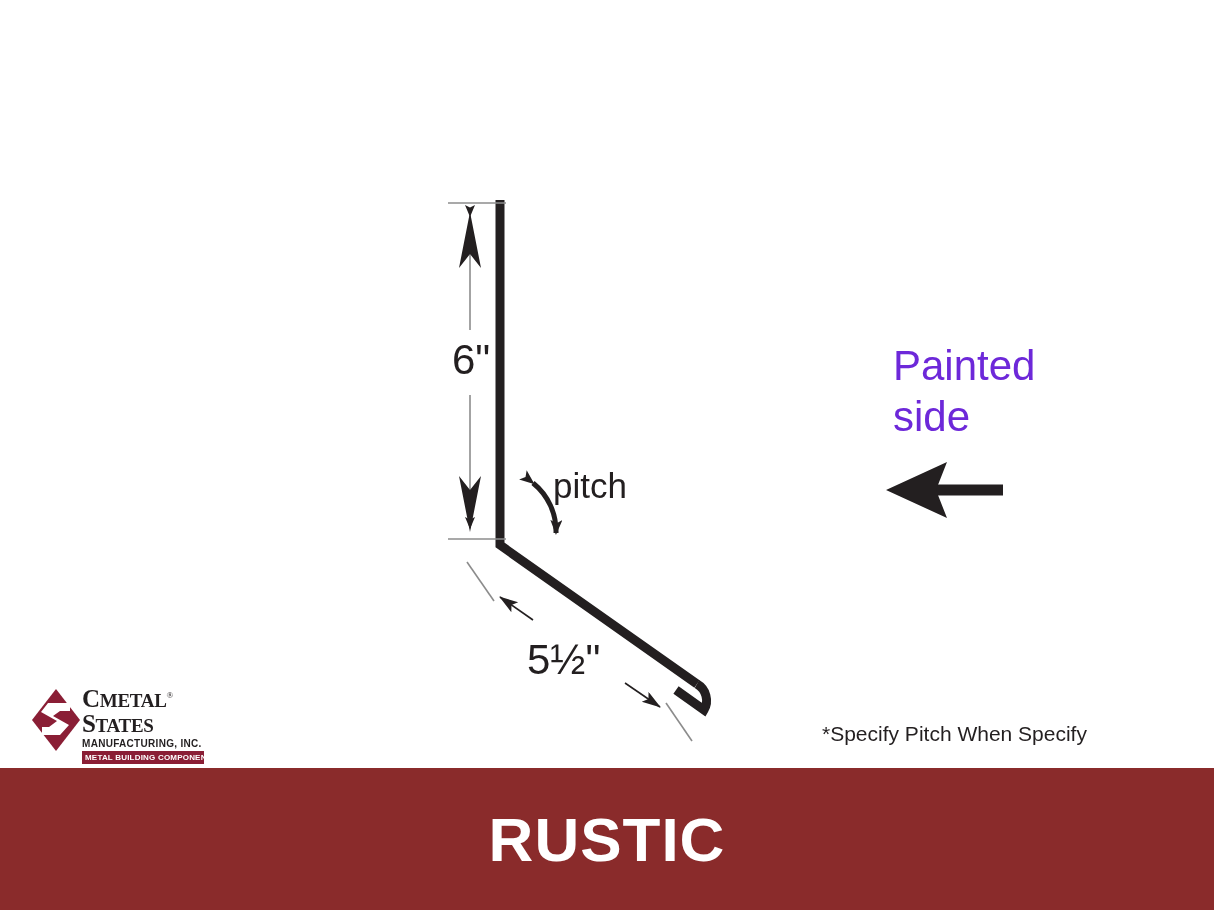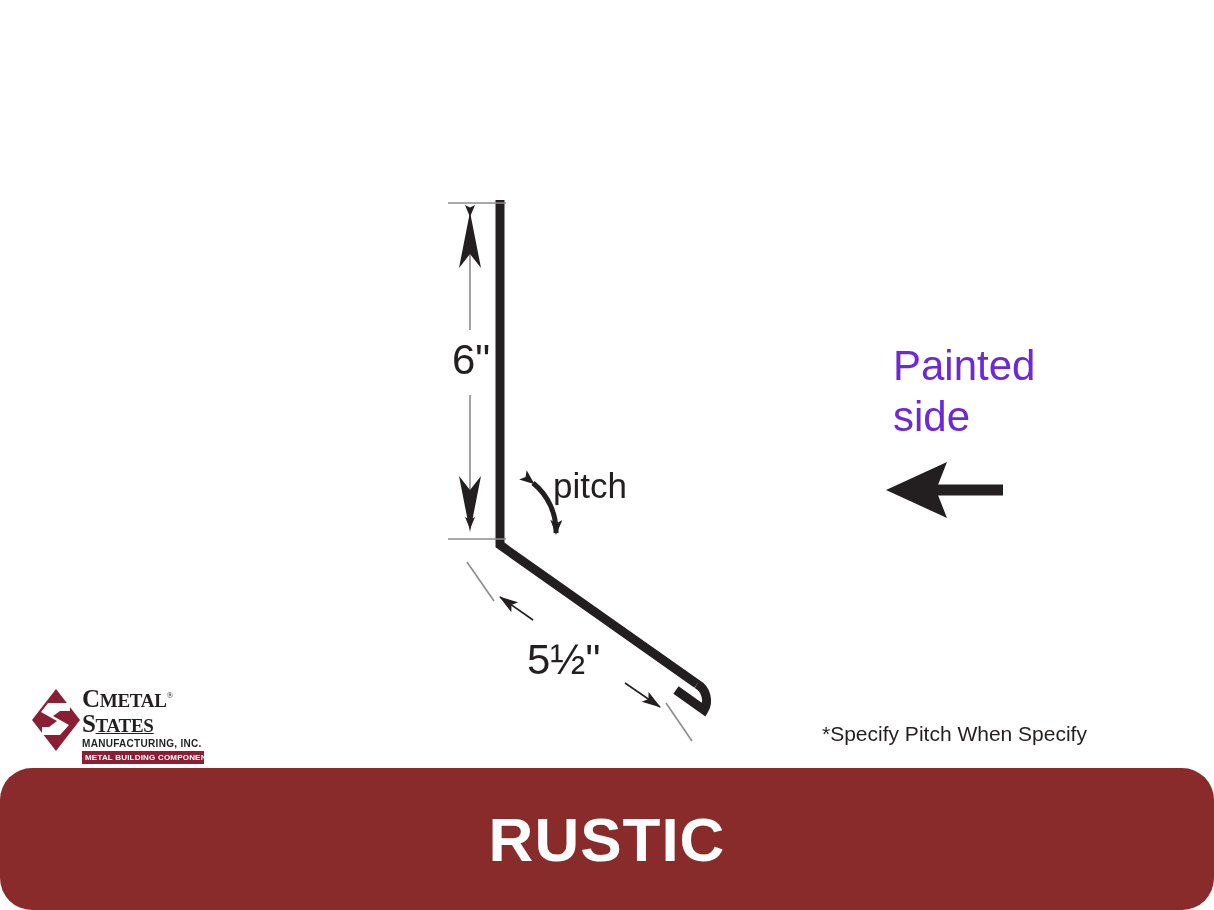--- a/index.html
+++ b/index.html
@@ -148,21 +148,21 @@
     font-size: 9px;
     vertical-align: super;
     line-height: 0;
     font-weight: normal;
   }
   #logo-states {
     font-size: 25px;
     letter-spacing: -0.3px;
     margin-top: 1px;
   }
-  #logo-states .sm { font-size: 19px; text-decoration: underline; }
+  #logo-states .sm { font-size: 19px; }
   #logo-mfg {
     font-family: "Liberation Sans", sans-serif;
     font-size: 10px;
     font-weight: bold;
     letter-spacing: 0.3px;
     color: #231f20;
     margin-top: 2px;
     white-space: nowrap;
   }
   #logo-tagline {
@@ -179,21 +179,20 @@
   }
 
   
   #banner {
     position: absolute;
     left: 0;
     top: 768px;
     width: 1214px;
     height: 142px;
     background: #8a2b2b;
-    border-radius: 32px;
   }
   #banner-text {
     position: absolute;
     left: 0;
     top: 0;
     width: 1214px;
     height: 142px;
     display: flex;
     align-items: center;
     justify-content: center;

